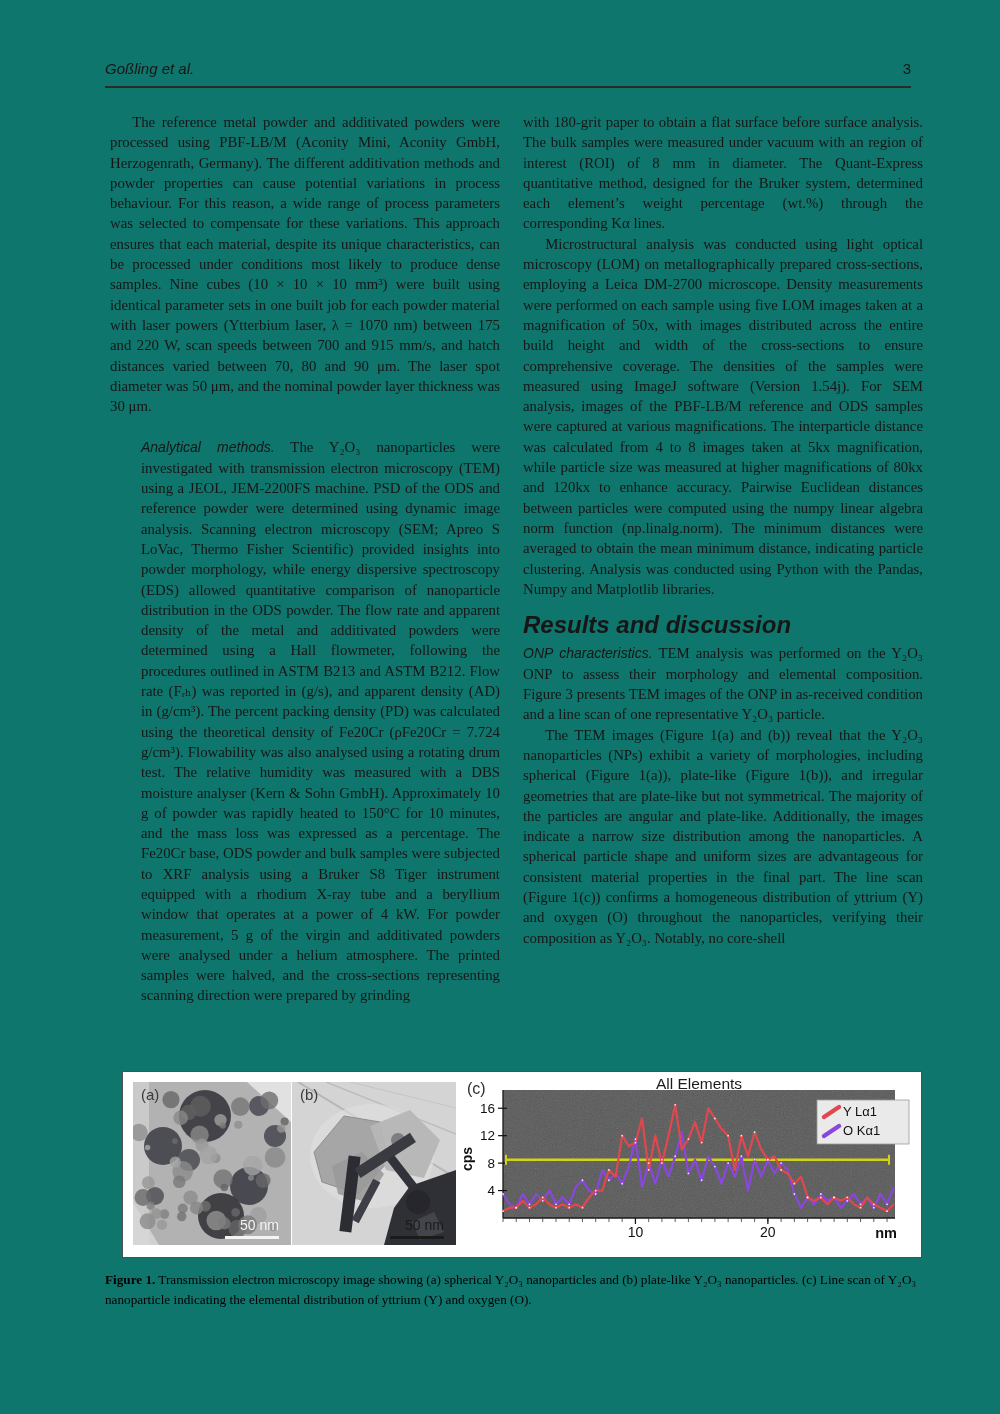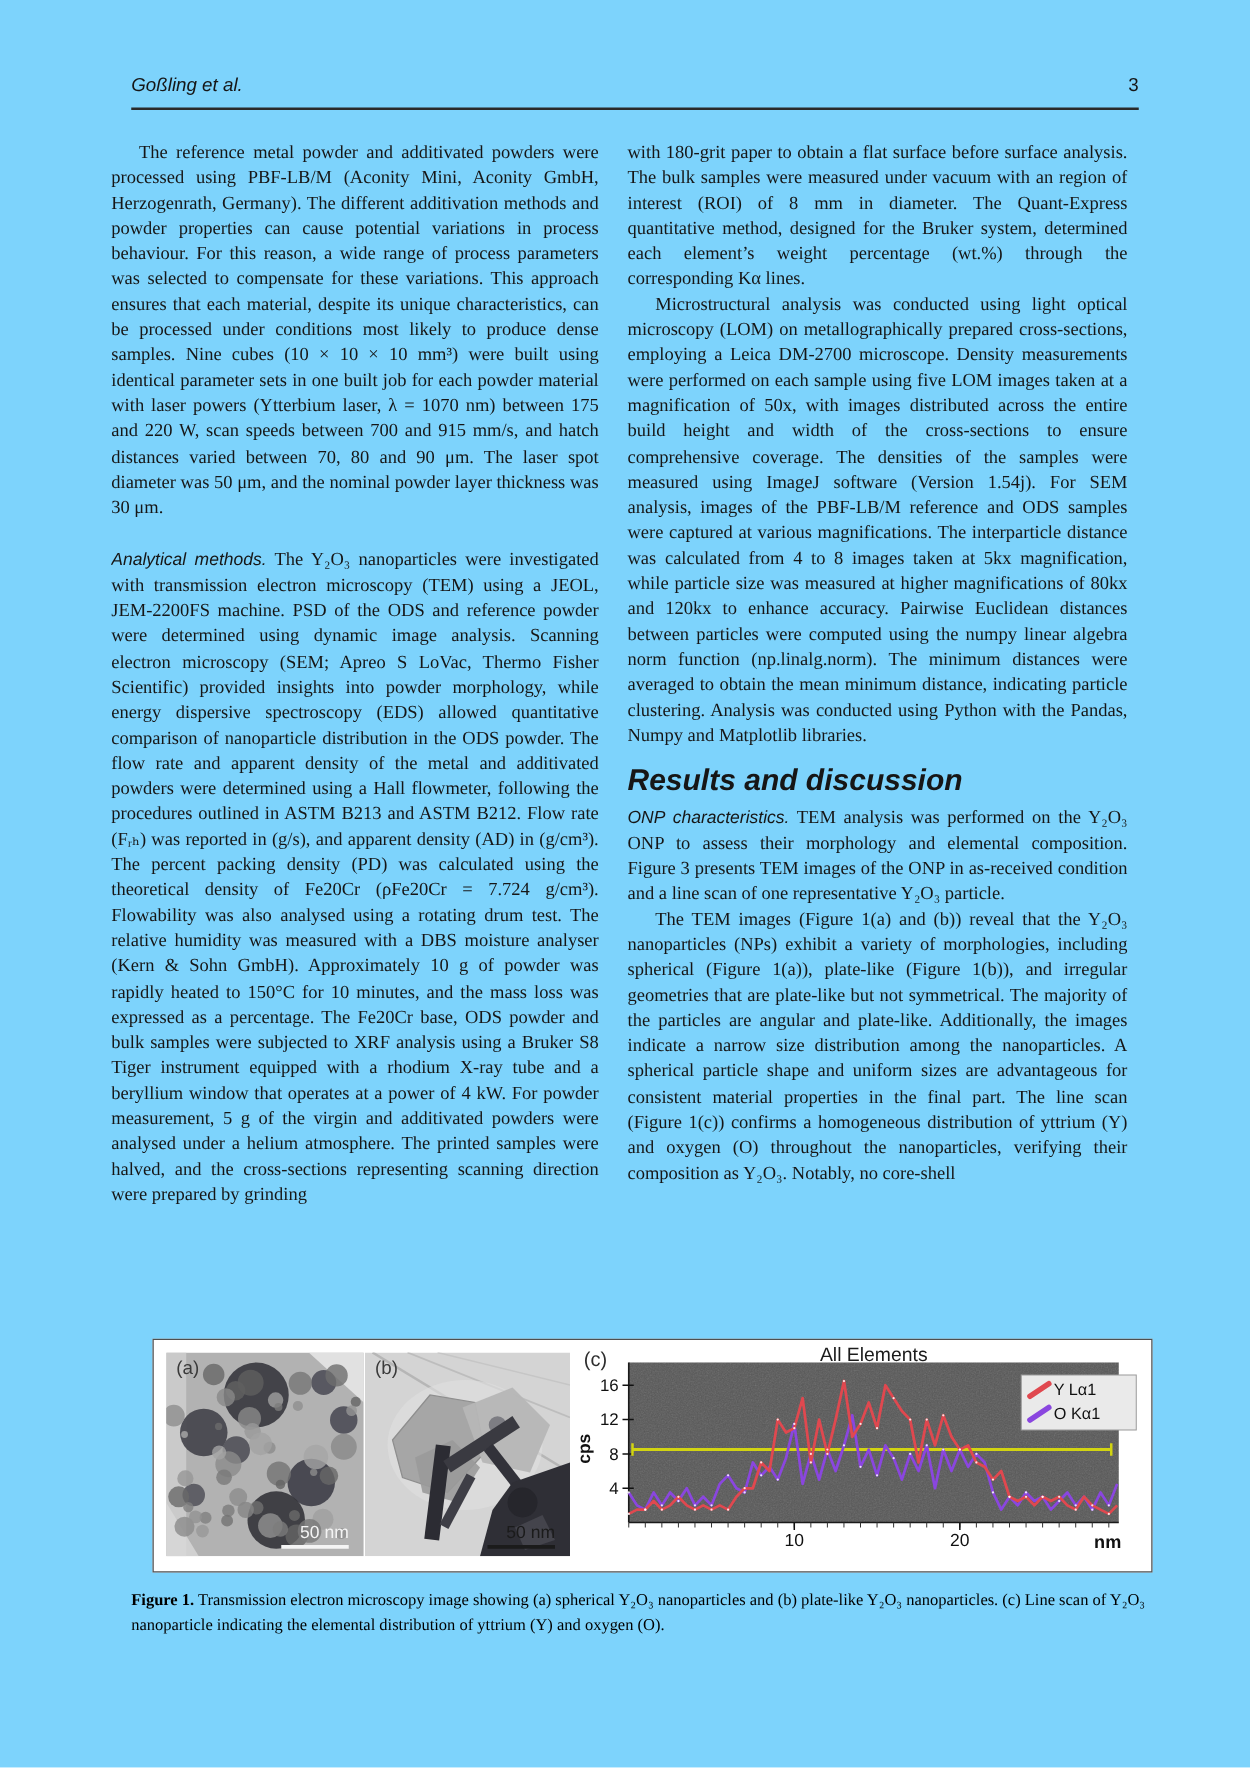--- a/index.html
+++ b/index.html
@@ -1,42 +1,42 @@
 <!DOCTYPE html>
 <html lang="en"><head>
 <meta charset="utf-8">
 <style>
   * { margin:0; padding:0; box-sizing:border-box; }
   html,body { background:#ffffff; }
   .page {
-    position:relative; width:1000px; height:1414px; background:#7dd3fc;
+    position:relative; width:1000px; height:1414px; background:#0f766e;
     font-family:"Liberation Serif","DejaVu Serif",serif; color:#161616;
     overflow:hidden;
   }
   
   .running-head {
     position:absolute; left:105px; right:89px; top:60px;
     display:flex; justify-content:space-between; align-items:baseline;
     font-family:"Liberation Sans","DejaVu Sans",sans-serif; font-size:15px;
   }
   .rh-authors { font-style:italic; }
   .rh-page { font-style:normal; }
   .head-rule { position:absolute; left:105px; right:89px; top:86px; height:1.5px; background:#2a2a2a; }
 
   
   .columns {
-    position:absolute; left:89px; top:112px; width:813px; height:950px;
+    position:absolute; left:110px; top:112px; width:813px; height:950px;
     display:flex; gap:23px; overflow:hidden;
   }
   .col { font-size:14.8px; line-height:20.3px; text-align:justify; hyphens:auto; }
   .col-left { width:390px; }
   .col-right { width:400px; }
   .para { margin:0; }
   .para.indent { text-indent:1.5em; }
-  .para.gap-before { margin-top:21px; }
+  .para.gap-before { margin-top:21px;margin-left:31px; }
   .lead {
     font-family:"Liberation Sans","DejaVu Sans",sans-serif;
     font-style:italic; font-size:14px;
   }
   .section-heading {
     font-family:"Liberation Sans","DejaVu Sans",sans-serif;
     font-style:italic; font-weight:600; font-size:24px;
     margin:16px 0 8px 0; text-align:left;
   }
 

